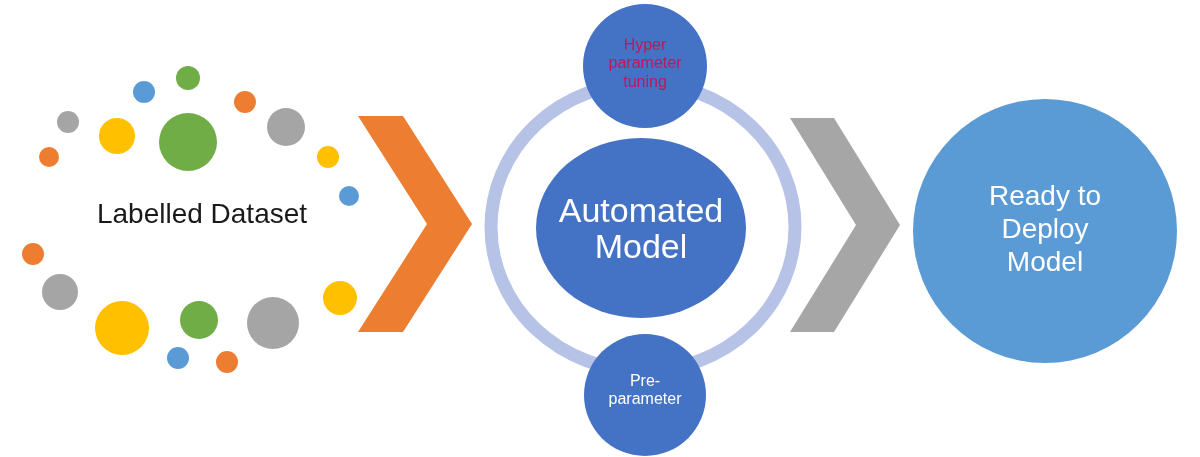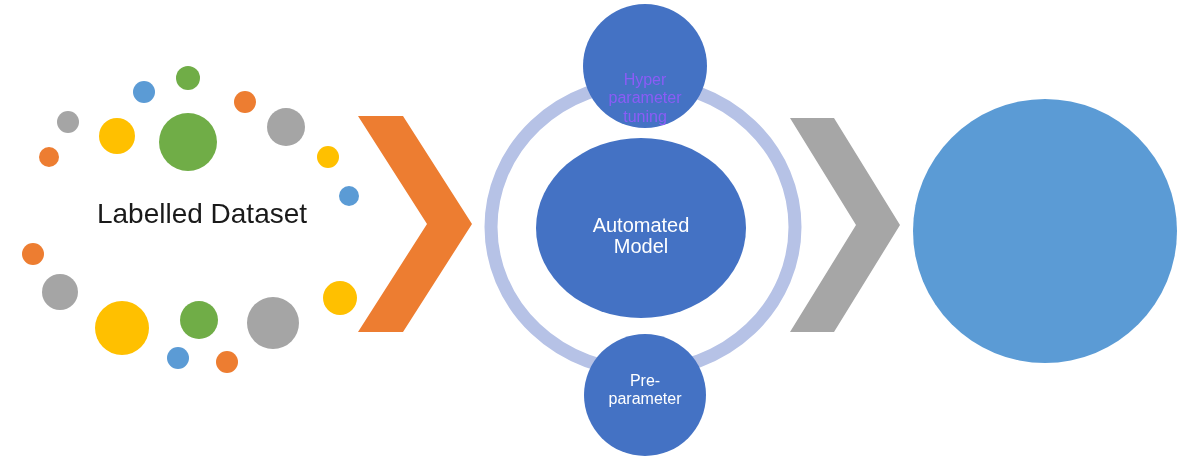--- a/index.html
+++ b/index.html
@@ -13,22 +13,22 @@
   }
   svg.layer { position: absolute; left: 0; top: 0; width: 1200px; height: 457px; }
   .label {
     position: absolute;
     transform: translate(-50%, -50%);
     text-align: center;
     white-space: pre-line;
     pointer-events: none;
   }
   .label-dataset   { left: 202px; top: 214px; font-size: 28px; color: #1a1a1a; }
-  .label-automated { left: 641px; top: 236px; font-size: 20px; line-height: 1.07; color: #ffffff; }
-  .label-hyper     { left: 645px; top: 64px;  font-size: 16px; line-height: 1.15; color: #8b5cf6; margin-top: 35px; }
+  .label-automated { left: 641px; top: 228px; font-size: 34px; line-height: 1.07; color: #ffffff; }
+  .label-hyper     { left: 645px; top: 64px;  font-size: 16px; line-height: 1.15; color: #be185d; }
   .label-pre       { left: 645px; top: 390px; font-size: 16px; line-height: 1.15; color: #ffffff; }
   .label-ready     { left: 1045px; top: 229px; font-size: 28px; line-height: 1.18; color: #ffffff; }
 </style>
 </head>
 <body>
 
 <div class="canvas">
 
   <svg class="layer" viewBox="0 0 1200 457">
 
@@ -73,14 +73,16 @@
   <div class="label label-hyper">Hyper
 parameter
 tuning</div>
 
   <div class="label label-automated">Automated
 Model</div>
 
   <div class="label label-pre">Pre-
 parameter</div>
 
+  <div class="label label-ready">Ready to
+Deploy Model</div>
 
 </div>
 
 </body></html>

